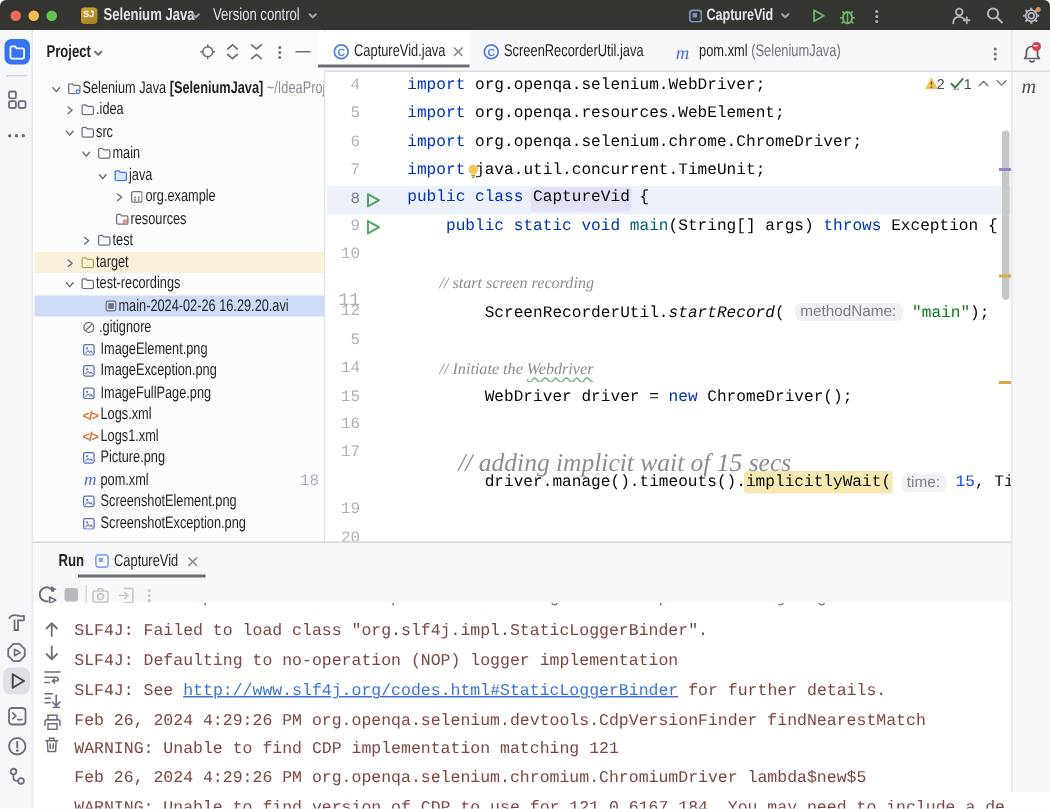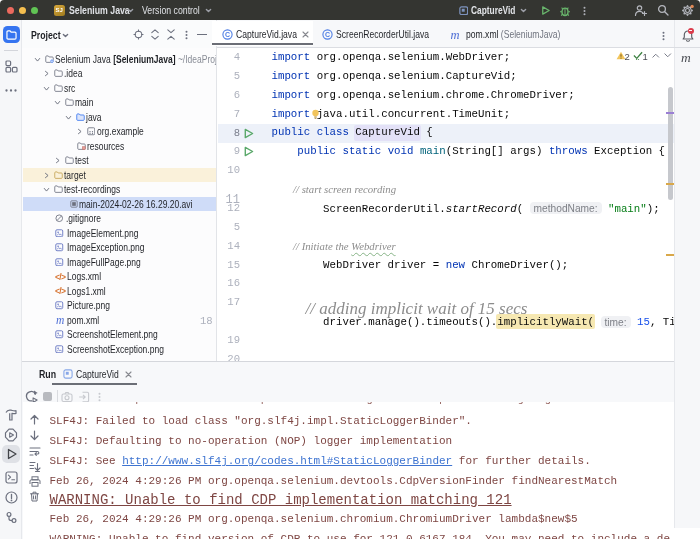--- a/index.html
+++ b/index.html
@@ -305,21 +305,21 @@
 <div class="a mono" style="left:200px;top:315.1px;width:40px;text-align:left;font-size:10.6px;line-height:13px;color:#ADB1BD;">18</div>
 <div class="a mono" style="left:200px;top:334.0px;width:40px;text-align:right;font-size:10.6px;line-height:13px;color:#ADB1BD;">19</div>
 <div class="a mono" style="left:200px;top:352.9px;width:40px;text-align:right;font-size:10.6px;line-height:13px;color:#ADB1BD;">20</div>
 <svg class="a" style="left:243px;top:127.5px;" width="11" height="11" viewBox="0 0 12 12">
     <path d="M2.5 1.5 L10.5 6 L2.5 10.5 Z" fill="none" stroke="#59A869" stroke-width="1.5" stroke-linejoin="round"></path>
   </svg>
 <svg class="a" style="left:243px;top:146.4px;" width="11" height="11" viewBox="0 0 12 12">
     <path d="M2.5 1.5 L10.5 6 L2.5 10.5 Z" fill="none" stroke="#59A869" stroke-width="1.5" stroke-linejoin="round"></path>
   </svg>
 <div class="a mono" style="left:271.5px;top:51.0px;height:13.2px;line-height:13.2px;font-size:10.75px;white-space:pre;"><span class="k">import</span><span class="p"> org.openqa.selenium.WebDriver;</span></div>
-<div class="a mono" style="left:271.5px;top:69.9px;height:13.2px;line-height:13.2px;font-size:10.75px;white-space:pre;"><span class="k">import</span><span class="p"> org.openqa.selenium.CaptureVid;</span></div>
+<div class="a mono" style="left:271.5px;top:69.9px;height:13.2px;line-height:13.2px;font-size:10.75px;white-space:pre;"><span class="k">import</span><span class="p"> org.openqa.resources.WebElement;</span></div>
 <div class="a mono" style="left:271.5px;top:88.7px;height:13.2px;line-height:13.2px;font-size:10.75px;white-space:pre;"><span class="k">import</span><span class="p"> org.openqa.selenium.chrome.ChromeDriver;</span></div>
 <div class="a mono" style="left:271.5px;top:107.6px;height:13.2px;line-height:13.2px;font-size:10.75px;white-space:pre;"><span class="k">import</span><span class="p"> java.util.concurrent.TimeUnit;</span></div>
 <div class="a mono" style="left:271.5px;top:126.4px;height:13.2px;line-height:13.2px;font-size:10.75px;white-space:pre;"><span class="k">public class</span><span class="p"> CaptureVid {</span></div>
 <div class="a mono" style="left:271.5px;top:145.3px;height:13.2px;line-height:13.2px;font-size:10.75px;white-space:pre;"><span class="p">    </span><span class="k">public static void</span> <span style="color:#00627A;">main</span><span class="p">(String[] args) </span><span class="k">throws</span><span class="p"> Exception {</span></div>
 <div class="a mono" style="left:271.5px;top:183.0px;height:13.2px;line-height:13.2px;font-size:10.75px;white-space:pre;"><span class="c">        // start screen recording</span></div>
 <div class="a mono" style="left:271.5px;top:201.9px;height:13.2px;line-height:13.2px;font-size:10.75px;white-space:pre;"><span class="p">        ScreenRecorderUtil.<i>startRecord</i>( </span><span class="hint">methodName:</span><span class="p"> </span><span class="s">"main"</span><span class="p">);</span></div>
 <div class="a mono" style="left:271.5px;top:239.6px;height:13.2px;line-height:13.2px;font-size:10.75px;white-space:pre;"><span class="c">        // Initiate the <span style="text-decoration:underline wavy #86B386 1px;text-underline-offset:2px;">Webdriver</span></span></div>
 <div class="a mono" style="left:271.5px;top:258.5px;height:13.2px;line-height:13.2px;font-size:10.75px;white-space:pre;"><span class="p">        WebDriver driver = </span><span class="k">new</span><span class="p"> ChromeDriver();</span></div>
 <div class="a mono" style="left:271.5px;top:302px;height:13.2px;line-height:13.2px;font-size:17px;white-space:pre;"><span class="c">        // adding implicit wait of 15 secs</span></div>
 <div class="a mono" style="left:271.5px;top:315.0px;height:13.2px;line-height:13.2px;font-size:10.75px;white-space:pre;"><span class="p">        driver.manage().timeouts().implicitlyWait( </span><span class="hint">time:</span><span class="p"> </span><span class="n">15</span><span class="p">, TimeU</span></div>
@@ -402,21 +402,21 @@
 <svg class="a" style="left:29px;top:491px;" width="11" height="11" viewBox="0 0 11 11">
     <path d="M1.5 2.8 L9.5 2.8 M4 2.8 L4 1.2 L7 1.2 L7 2.8 M2.5 2.8 L3 10 L8 10 L8.5 2.8 M4.4 4.8 L4.6 8 M6.6 4.8 L6.4 8" fill="none" stroke="#6C707E" stroke-width="1" stroke-linecap="round"></path>
   </svg>
 <div class="a" style="left:23px;top:402px;width:677px;height:137px;overflow:hidden;">
     <div class="mono" style="position:absolute;left:26.5px;top:-8.6px;height:13.2px;line-height:13.2px;font-size:11.0px;white-space:pre;color:#9A6A66;">SLF4J: Class path contains multiple SLF4J bindings. See http://www.slf4j.org for details</div>
   </div>
 <div class="a mono" style="left:49.5px;top:415.4px;height:13.2px;line-height:13.2px;font-size:11.0px;white-space:pre;color:#7E4643;">SLF4J: Failed to load class "org.slf4j.impl.StaticLoggerBinder".</div>
 <div class="a mono" style="left:49.5px;top:435.4px;height:13.2px;line-height:13.2px;font-size:11.0px;white-space:pre;color:#7E4643;">SLF4J: Defaulting to no-operation (NOP) logger implementation</div>
 <div class="a mono" style="left:49.5px;top:455.4px;height:13.2px;line-height:13.2px;font-size:11.0px;white-space:pre;color:#7E4643;">SLF4J: See <span style="color:#3E74D1;text-decoration:underline;">http://www.slf4j.org/codes.html#StaticLoggerBinder</span> for further details.</div>
 <div class="a mono" style="left:49.5px;top:474.9px;height:13.2px;line-height:13.2px;font-size:11.0px;white-space:pre;color:#7E4643;">Feb 26, 2024 4:29:26 PM org.openqa.selenium.devtools.CdpVersionFinder findNearestMatch</div>
-<div class="a mono" style="left:49.5px;top:494.2px;height:13.2px;line-height:13.2px;font-size:14px;white-space:pre;color:#7E4643;text-decoration:underline;">WARNING: Unable to find CDP implementation matching 121</div>
+<div class="a mono" style="left:49.5px;top:494.2px;height:13.2px;line-height:13.2px;font-size:11.0px;white-space:pre;color:#7E4643;">WARNING: Unable to find CDP implementation matching 121</div>
 <div class="a mono" style="left:49.5px;top:513.4px;height:13.2px;line-height:13.2px;font-size:11.0px;white-space:pre;color:#7E4643;">Feb 26, 2024 4:29:26 PM org.openqa.selenium.chromium.ChromiumDriver lambda$new$5</div>
 <div class="a mono" style="left:49.5px;top:532.9px;height:13.2px;line-height:13.2px;font-size:11.0px;white-space:pre;color:#7E4643;">WARNING: Unable to find version of CDP to use for 121.0.6167.184. You may need to include a de</div>
 <div class="a" style="left:674px;top:20px;width:26px;height:508px;background:#F6F7F9;border-left:1px solid #E6E8EC;box-sizing:border-box;"></div>
 <div class="a" style="left:675px;top:528px;width:25px;height:11px;background:#FFFFFF;"></div>
 <div class="a" style="left:674px;top:47.3px;width:26px;height:1.2px;background:#DBDDE2;"></div>
 <div class="a" style="left:681px;top:50px;font-family:'Liberation Serif', serif;font-style:italic;font-size:13.5px;color:#4A4D53;line-height:16px;">m</div>
 <svg class="a" style="left:681px;top:28.5px;" width="14" height="14" viewBox="0 0 14 14">
     <path d="M7 2 C4.7 2 3.3 3.7 3.3 5.8 L3.3 8.2 L2.1 10 L11.9 10 L10.7 8.2 L10.7 5.8 C10.7 3.7 9.3 2 7 2 Z" fill="none" stroke="#5A5D64" stroke-width="1.15" stroke-linejoin="round"></path>
     <path d="M5.6 11.6 C5.9 12.4 8.1 12.4 8.4 11.6" fill="none" stroke="#5A5D64" stroke-width="1.15" stroke-linecap="round"></path>
   </svg>

